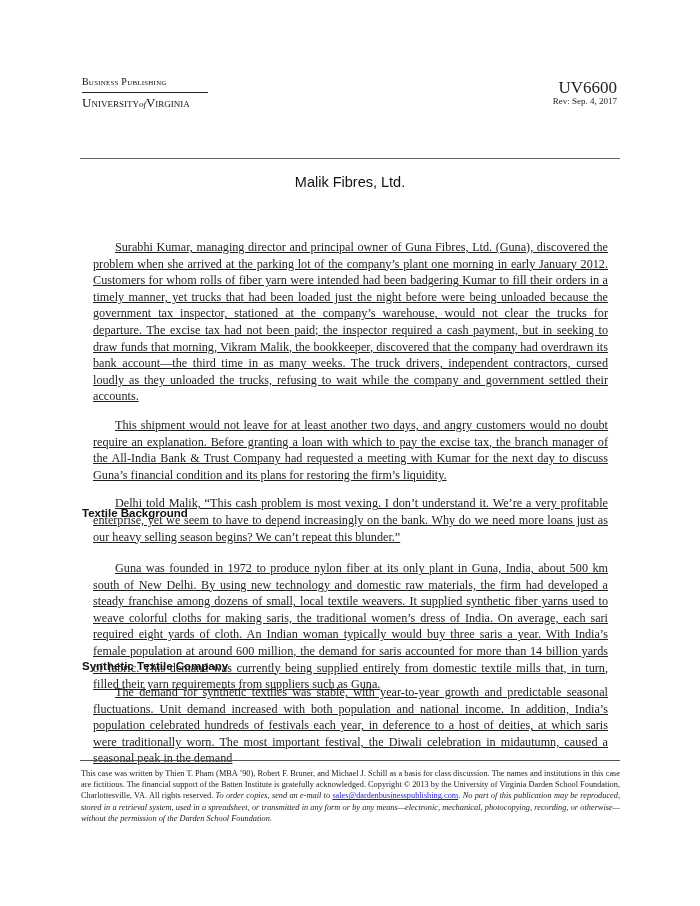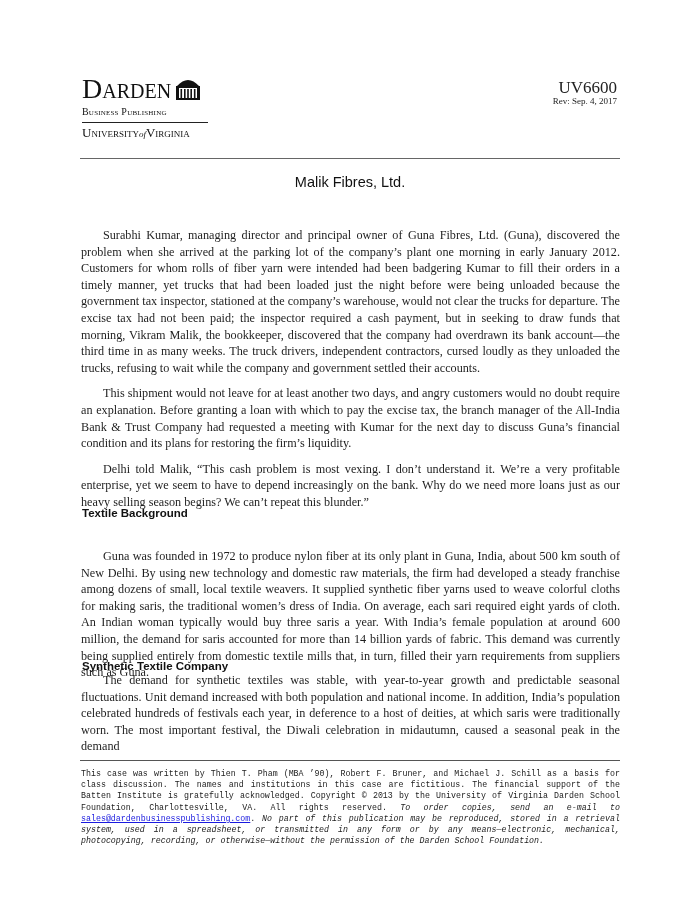--- a/index.html
+++ b/index.html
@@ -19,51 +19,35 @@
   
   .case-id { position: absolute; right: 83px; top: 80px; text-align: right; font-family: "Liberation Serif", serif; color: #222; }
   .case-num { font-size: 17px; line-height: 15px; }
   .case-rev { font-size: 9px; line-height: 12px; }
 
   .rule-top { position: absolute; left: 80px; top: 158px; width: 540px; border-top: 1px solid #666; }
 
   .title { position: absolute; left: 80px; top: 174px; width: 540px; text-align: center; font-family: "Liberation Sans", sans-serif; font-size: 14.5px; color: #111; }
 
   .body-text { position: absolute; left: 81px; width: 539px; font-family: "Liberation Serif", serif; font-size: 12.2px; line-height: 16.6px; text-align: justify; color: #1e1e1e; }
-  .body-text p { margin: 0; text-indent: 22px; }
+  .body-text p { margin: 12px; text-indent: 22px; text-decoration: underline; }
 
   .heading { position: absolute; left: 82px; font-family: "Liberation Sans", sans-serif; font-size: 11.5px; font-weight: bold; color: #111; }
 
   .rule-foot { position: absolute; left: 80px; top: 760px; width: 540px; border-top: 1px solid #555; }
-  .footnote { position: absolute; left: 81px; top: 768px; width: 539px; font-family: Liberation Mono, monospace; font-size: 8.3px; line-height: 11.2px; text-align: justify; color: #222; }
+  .footnote { position: absolute; left: 81px; top: 768px; width: 539px; font-family: Liberation Serif, serif; font-size: 8.3px; line-height: 11.2px; text-align: justify; color: #222; }
   .footnote a { color: #1a1adf; text-decoration: underline; }
   .footnote i { font-style: italic; }
 </style>
 </head>
 <body>
 
 <div class="page">
 
   <div class="logo">
-    <div class="logo-row1">
-      <span class="logo-darden">Darden</span>
-      <svg class="logo-rotunda" viewBox="0 0 26 24">
-        <path d="M2 10 Q13 -2 24 10 Z" fill="#111"></path>
-        <rect x="1" y="10" width="24" height="2" fill="#111"></rect>
-        <polygon points="5,12 21,12 13,9" fill="#111"></polygon>
-        <rect x="1" y="12" width="3" height="11" fill="#111"></rect>
-        <rect x="22" y="12" width="3" height="11" fill="#111"></rect>
-        <rect x="5.5" y="13" width="1.6" height="9" fill="#111"></rect>
-        <rect x="9" y="13" width="1.6" height="9" fill="#111"></rect>
-        <rect x="12.2" y="13" width="1.6" height="9" fill="#111"></rect>
-        <rect x="15.4" y="13" width="1.6" height="9" fill="#111"></rect>
-        <rect x="18.9" y="13" width="1.6" height="9" fill="#111"></rect>
-        <rect x="1" y="22" width="24" height="2" fill="#111"></rect>
-      </svg>
-    </div>
     <div class="logo-bp">Business Publishing</div>
     <div class="logo-rule"></div>
     <div class="logo-uva"><span>University</span><i>of</i><span>Virginia</span></div>
   </div>
 
   <div class="case-id">
     <div class="case-num">UV6600</div>
     <div class="case-rev">Rev: Sep. 4, 2017</div>
   </div>
 

